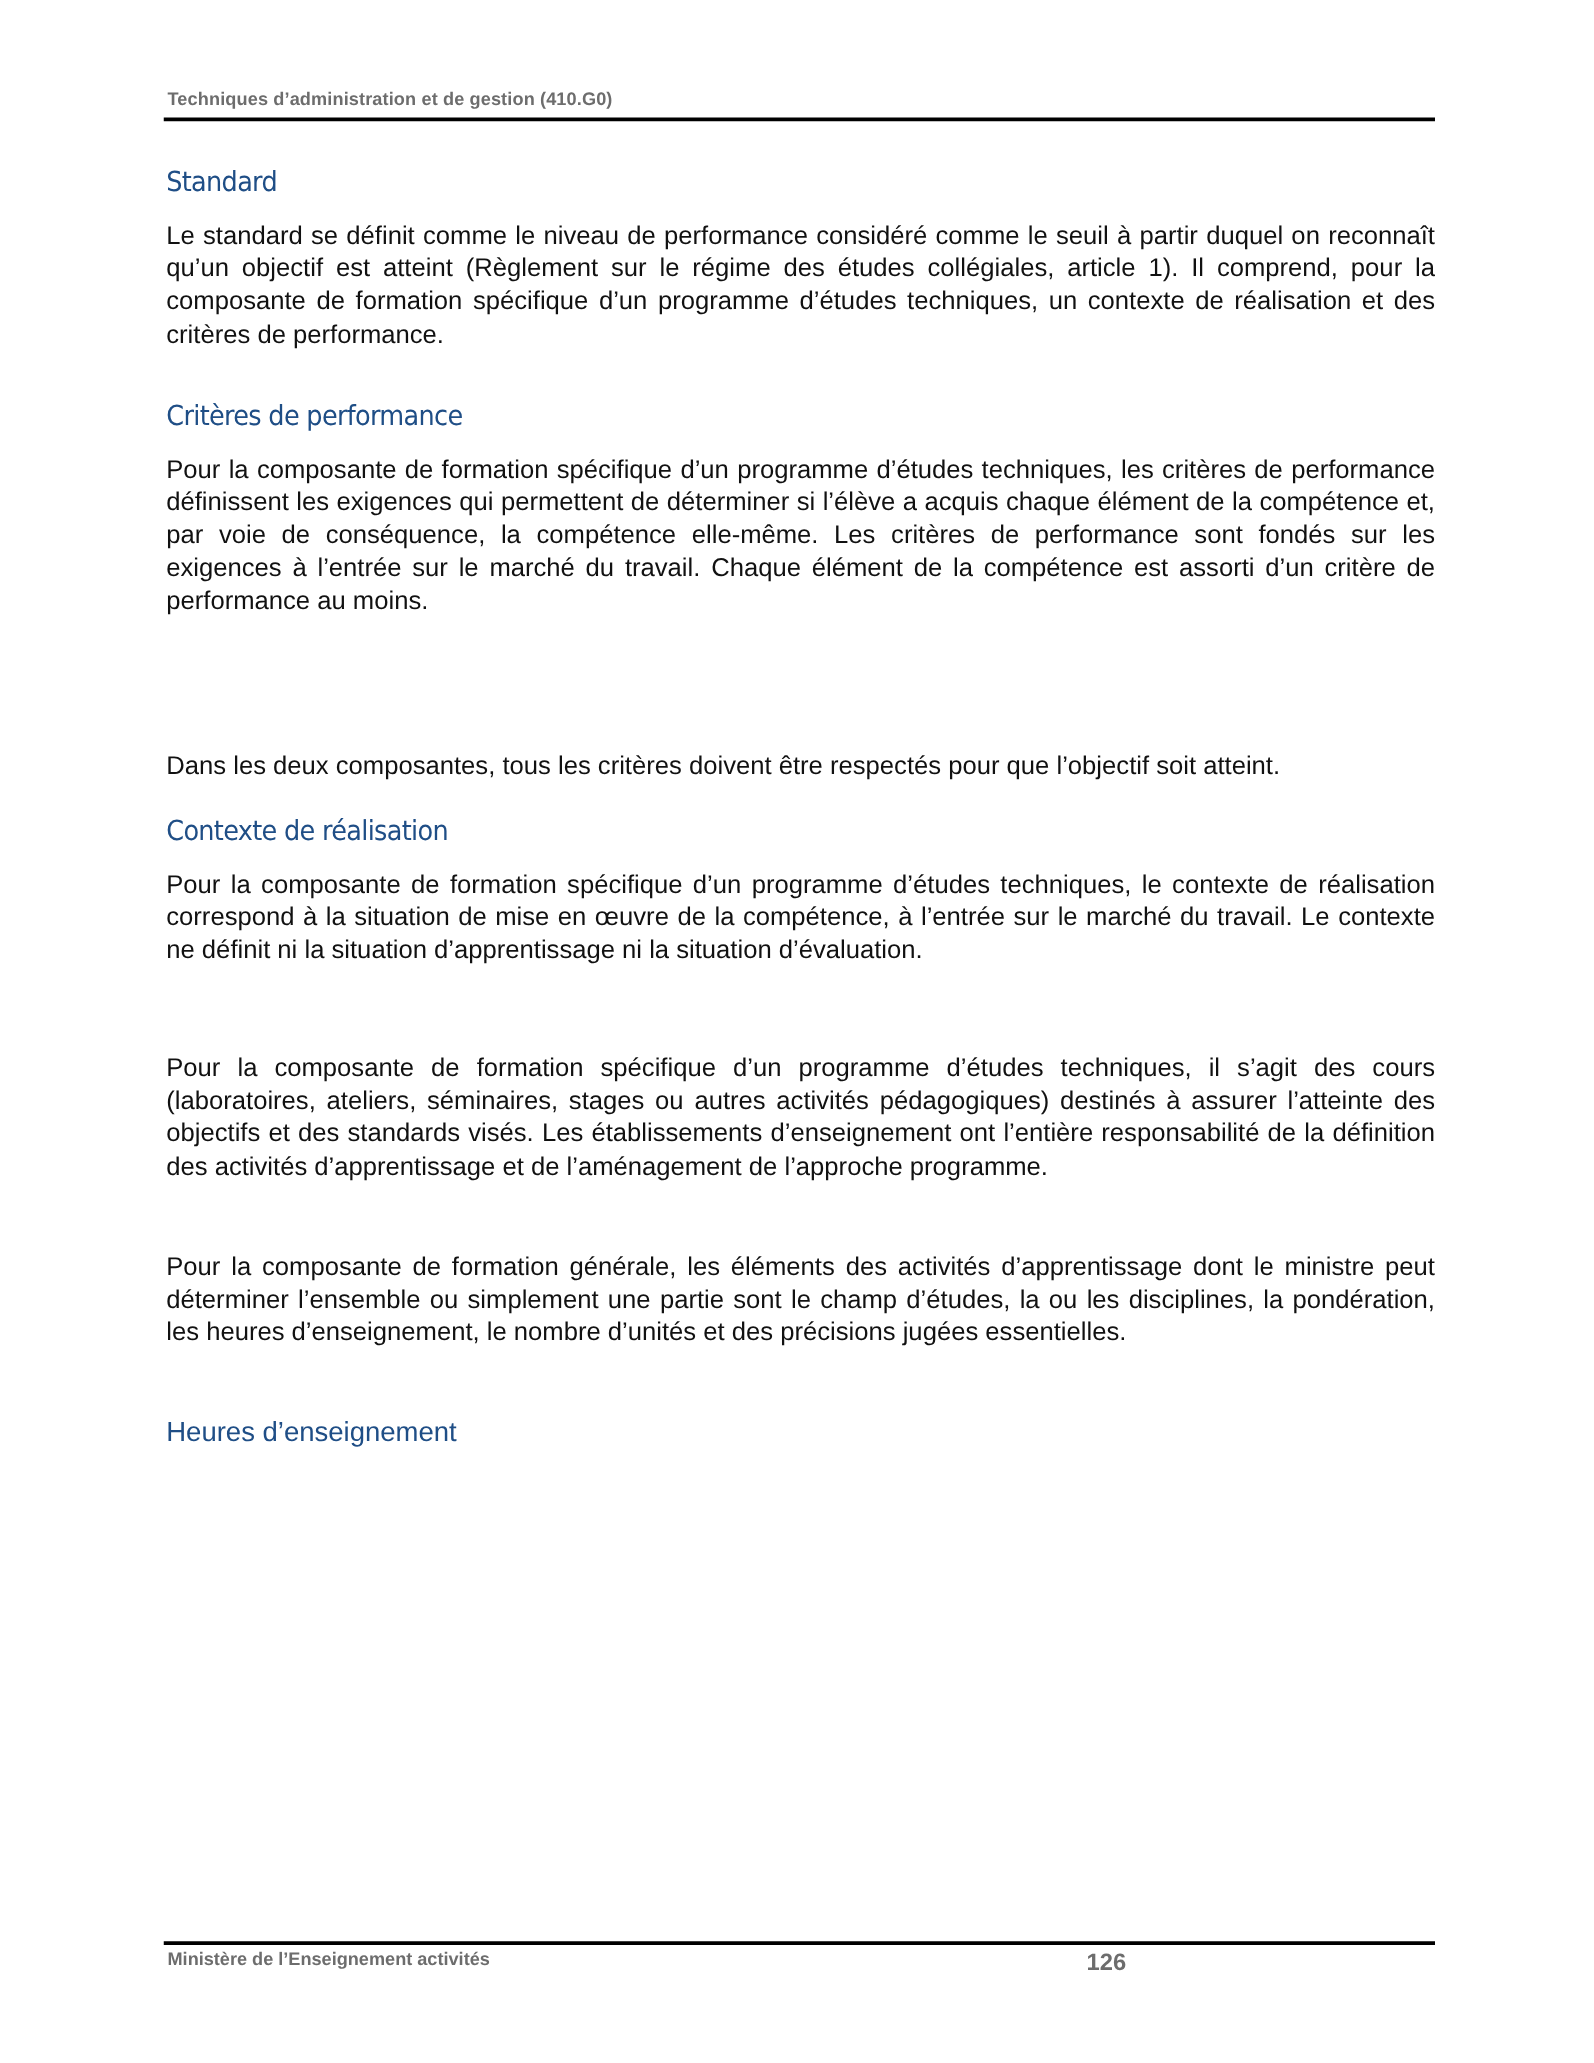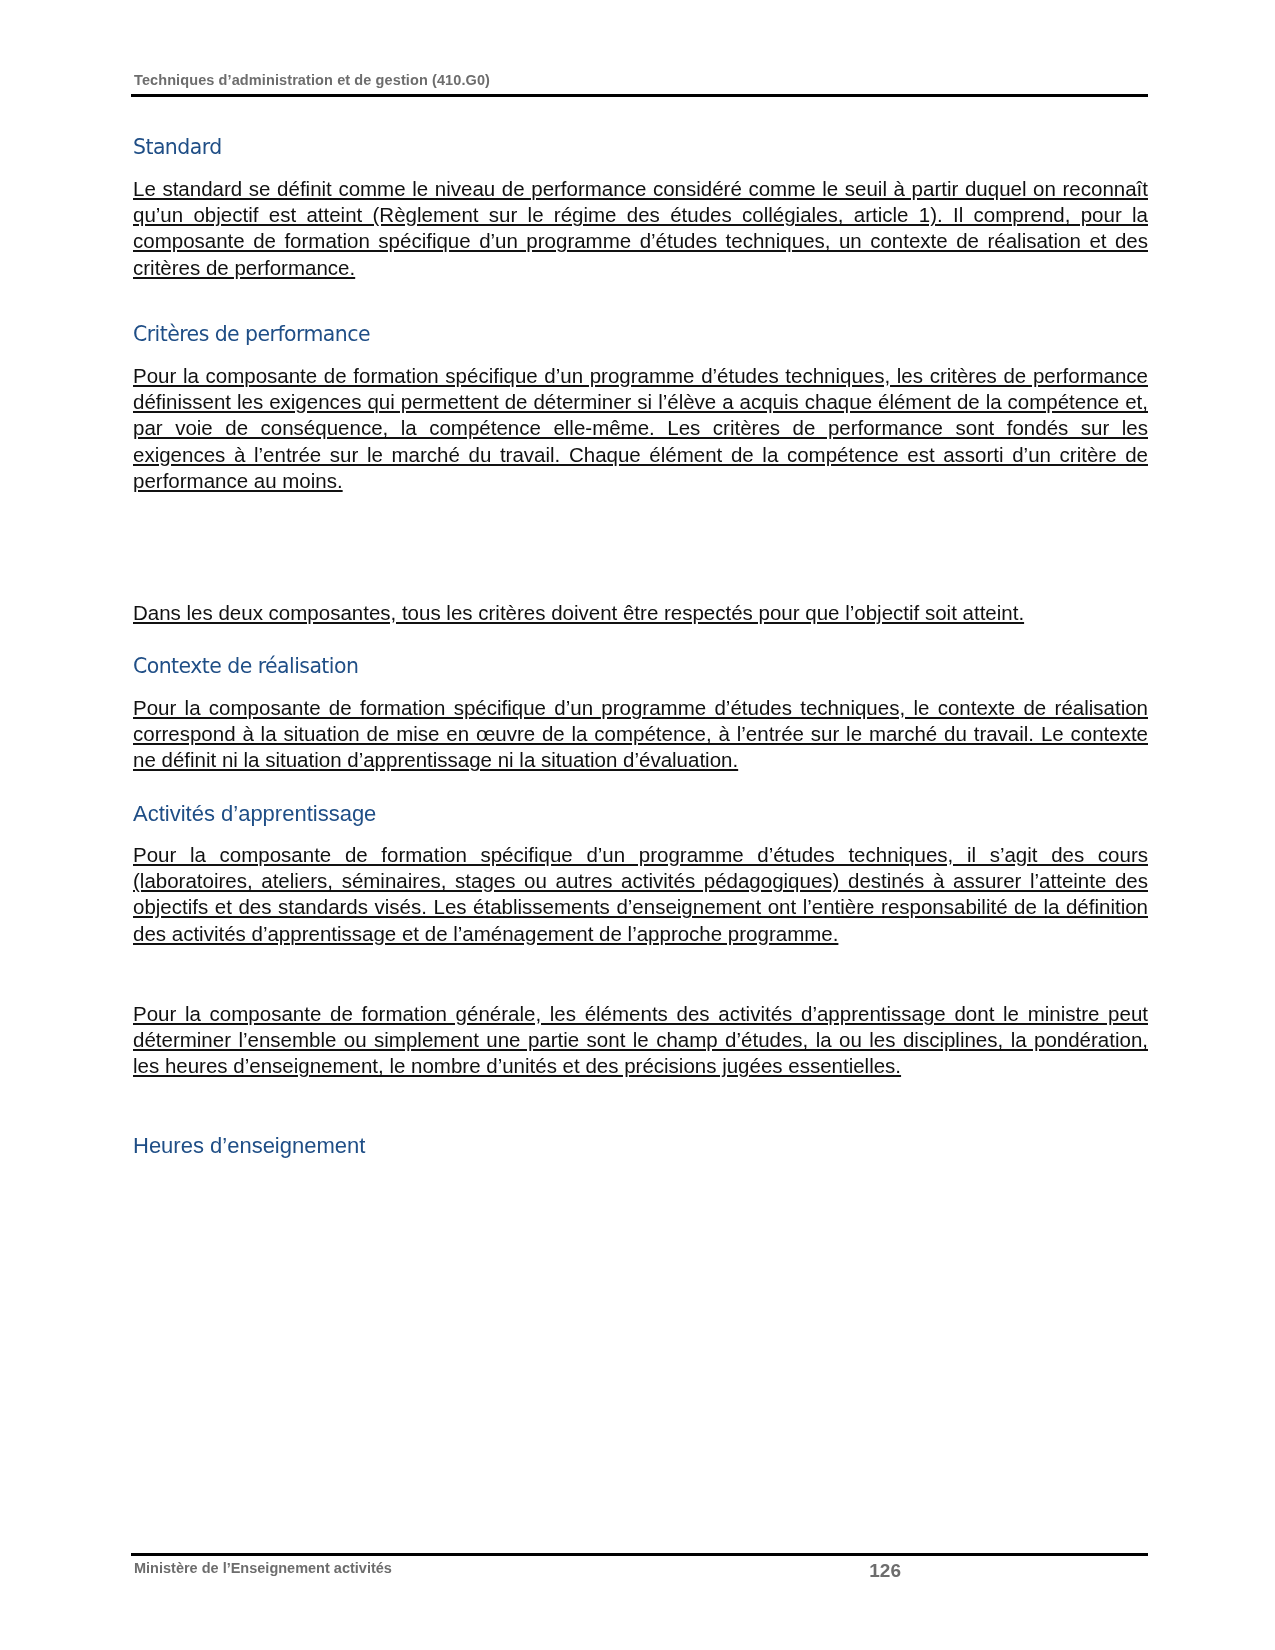--- a/index.html
+++ b/index.html
@@ -23,21 +23,20 @@
   .h {
     position: absolute; left: 133px; width: 1015px;
     font-family: "DejaVu Sans", sans-serif; font-size: 22px; color: #1f4e86; letter-spacing: -0.6px;
     transform: scaleX(0.93); transform-origin: left top; white-space: nowrap;
   }
   .h.arial { font-family: "Liberation Sans", sans-serif; letter-spacing: 0; transform: none; font-size: 22px; }
   .p {
     position: absolute; left: 133px; width: 1015px;
     font-family: "Liberation Sans", sans-serif; font-size: 20.5px; line-height: 26.2px; color: #111;
     text-align: justify;
-    text-decoration: underline;
   }
   .p.last-left { text-align: left; }
 </style>
 </head>
 <body>
 
 <div class="page">
 
   <div class="running-header">Techniques d’administration et de gestion (410.G0)</div>
   <div class="rule-top"></div>
@@ -45,21 +44,20 @@
   <div class="h" style="top:134px;">Standard</div>
   <div class="p" style="top:176px;">Le standard se définit comme le niveau de performance considéré comme le seuil à partir duquel on reconnaît qu’un objectif est atteint (Règlement sur le régime des études collégiales, article 1). Il comprend, pour la composante de formation spécifique d’un programme d’études techniques, un contexte de réalisation et des critères de performance.</div>
 
   <div class="h" style="top:321px;">Critères de performance</div>
   <div class="p" style="top:363px;">Pour la composante de formation spécifique d’un programme d’études techniques, les critères de performance définissent les exigences qui permettent de déterminer si l’élève a acquis chaque élément de la compétence et, par voie de conséquence, la compétence elle-même. Les critères de performance sont fondés sur les exigences à l’entrée sur le marché du travail. Chaque élément de la compétence est assorti d’un critère de performance au moins.</div>
   <div class="p last-left" style="top:600px;">Dans les deux composantes, tous les critères doivent être respectés pour que l’objectif soit atteint.</div>
 
   <div class="h" style="top:653px;">Contexte de réalisation</div>
   <div class="p" style="top:695px;">Pour la composante de formation spécifique d’un programme d’études techniques, le contexte de réalisation correspond à la situation de mise en œuvre de la compétence, à l’entrée sur le marché du travail. Le contexte ne définit ni la situation d’apprentissage ni la situation d’évaluation.</div>
 
-  <div class="h arial" style="top:801px;">Activités d’apprentissage</div>
   <div class="p" style="top:842px;">Pour la composante de formation spécifique d’un programme d’études techniques, il s’agit des cours (laboratoires, ateliers, séminaires, stages ou autres activités pédagogiques) destinés à assurer l’atteinte des objectifs et des standards visés. Les établissements d’enseignement ont l’entière responsabilité de la définition des activités d’apprentissage et de l’aménagement de l’approche programme.</div>
   <div class="p" style="top:1001px;">Pour la composante de formation générale, les éléments des activités d’apprentissage dont le ministre peut déterminer l’ensemble ou simplement une partie sont le champ d’études, la ou les disciplines, la pondération, les heures d’enseignement, le nombre d’unités et des précisions jugées essentielles.</div>
 
   <div class="h arial" style="top:1133px;">Heures d’enseignement</div>
 
   <div class="rule-bottom"></div>
   <div class="footer-left">Ministère de l’Enseignement activités</div>
   <div class="footer-right">126</div>
 </div>
 

